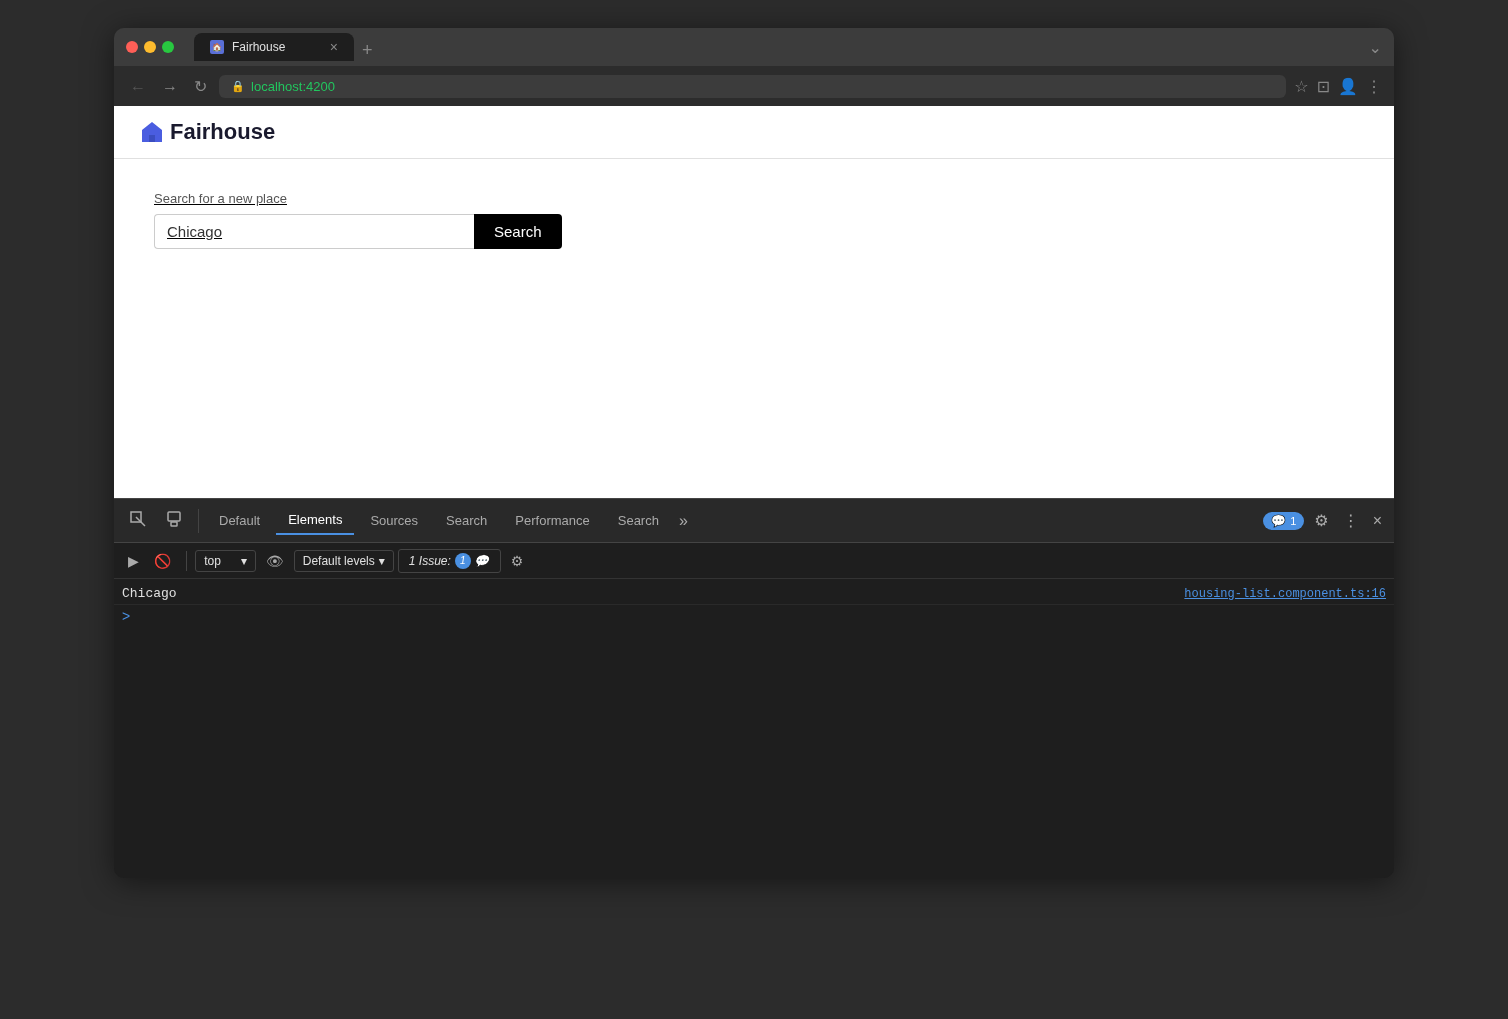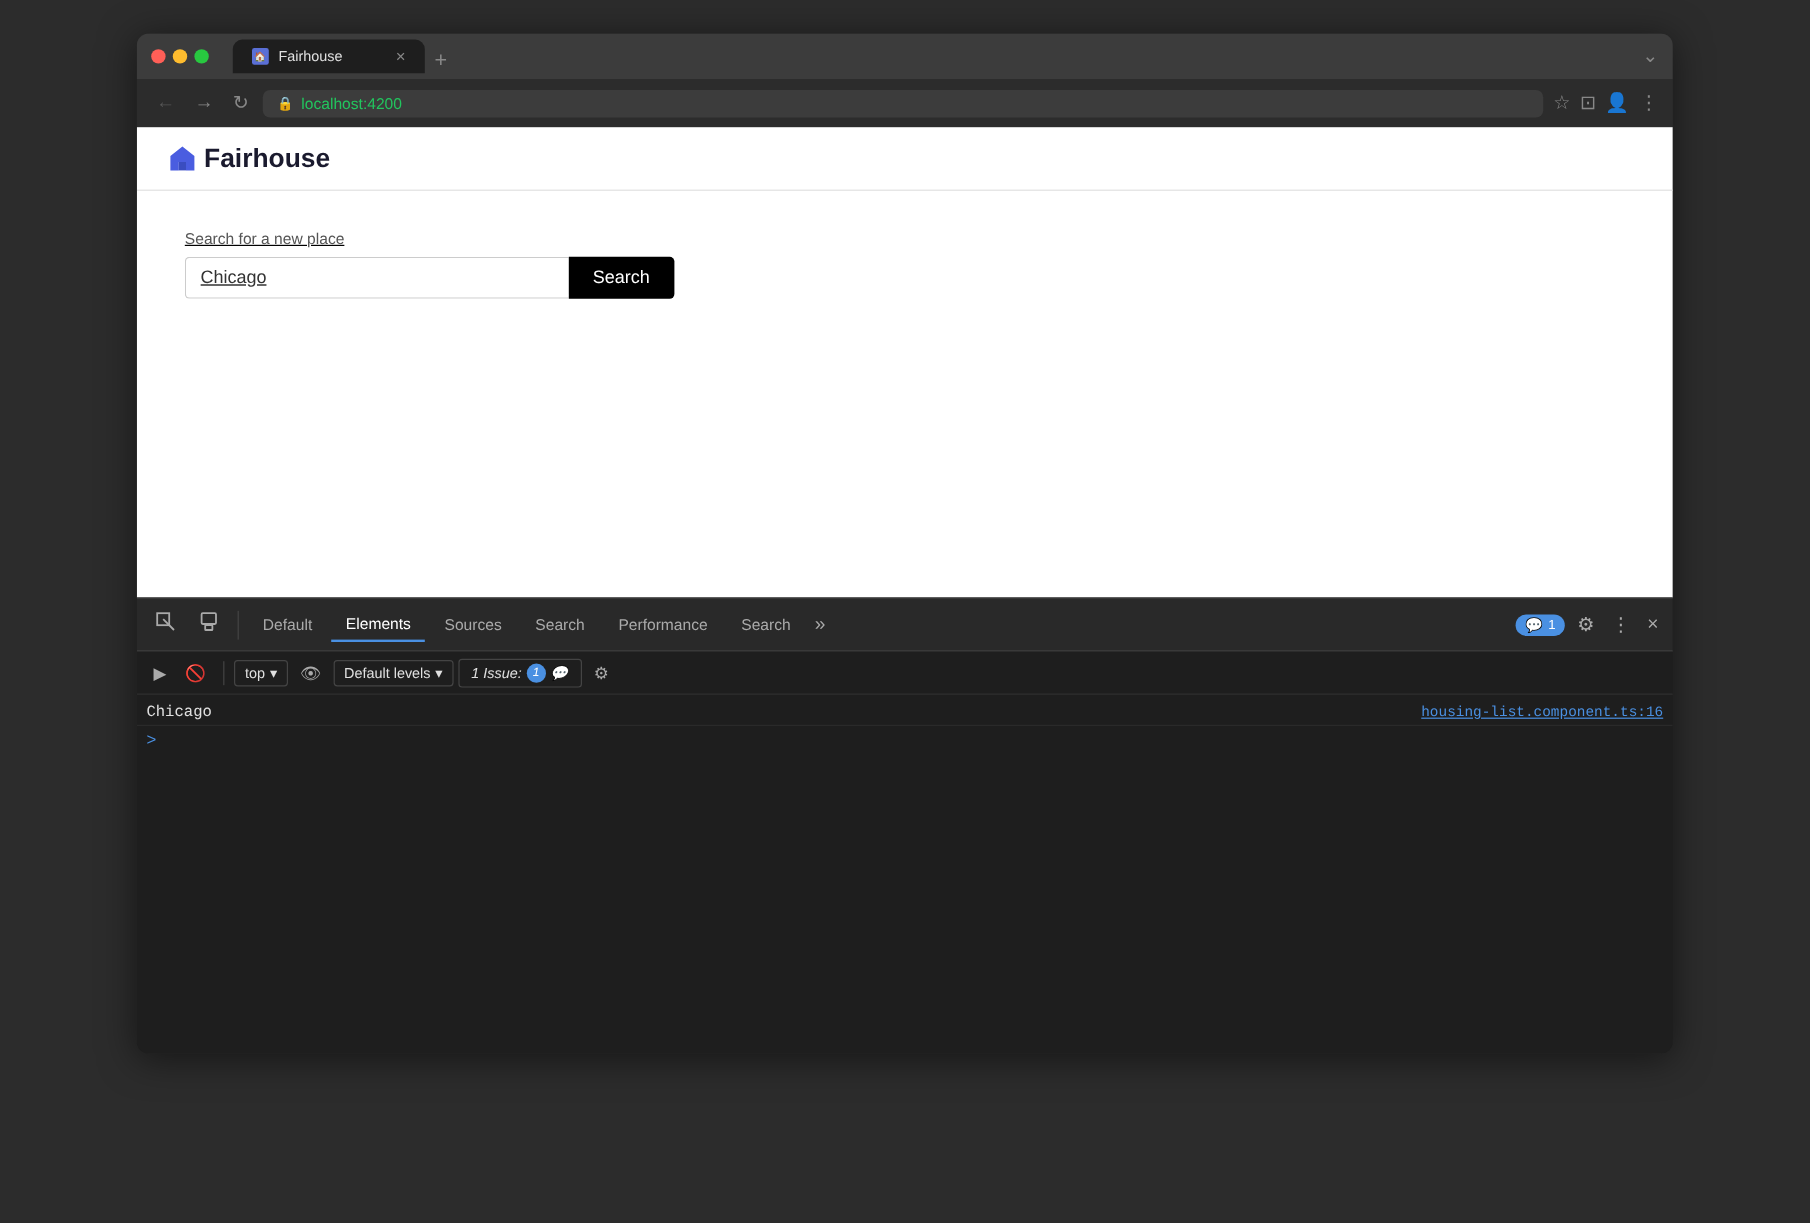--- a/index.html
+++ b/index.html
@@ -275,21 +275,21 @@
     }
     .ct-context {
       color: #e0e0e0;
       font-size: 12px;
       padding: 3px 8px;
       border: 1px solid #444;
       border-radius: 3px;
       cursor: pointer;
       display: flex;
       align-items: center;
-      gap: 4px;
+      gap: 20px;
     }
     .ct-filter {
       background: #2c2c2c;
       border: 1px solid #555;
       border-radius: 3px;
       color: #aaa;
       font-size: 12px;
       padding: 3px 10px;
       width: 440px;
       outline: none;

